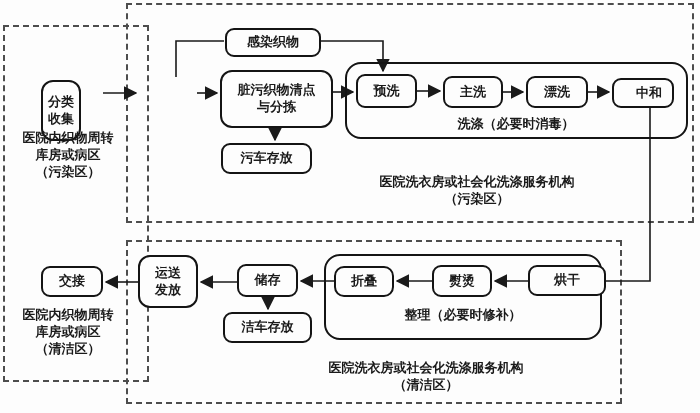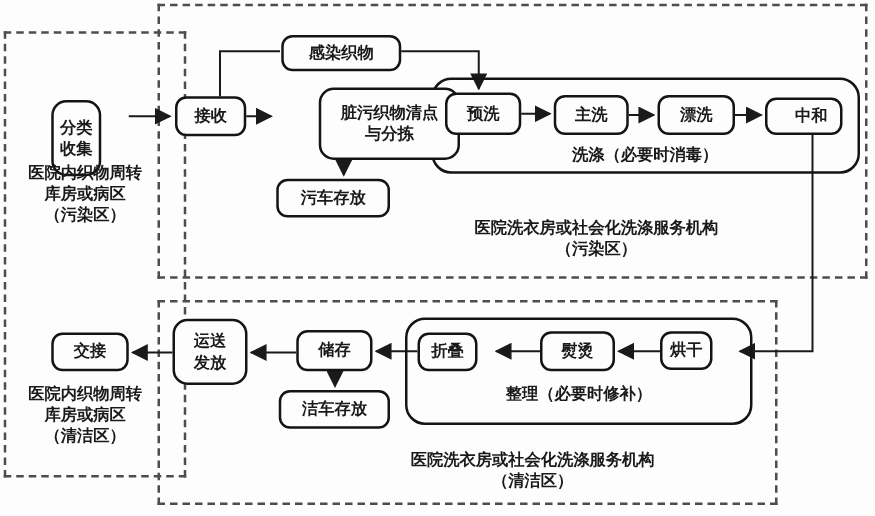--- a/index.html
+++ b/index.html
@@ -64,38 +64,37 @@
       <line x1="138" y1="282" x2="106" y2="282" marker-end="url(#ah)"></line>
       <line x1="268" y1="296" x2="268" y2="309" marker-end="url(#ah)"></line>
     </g>
   </svg>
 
   <div class="group" style="left:345px;top:62px;width:343px;height:77px;"></div>
   <div class="group" style="left:324px;top:254px;width:278px;height:86px;"></div>
 
   <div class="node big" style="left:41px;top:56px;width:40px;height:61px;margin-top:24px;">分类
 收集</div>
-  <div class="node" style="left:140px;top:77px;width:57px;height:32px;">接收</div>
   <div class="node" style="left:225px;top:28px;width:96px;height:29px;">感染织物</div>
-  <div class="node big" style="left:220px;top:70px;width:113px;height:58px;margin-left:35px;">脏污织物清点
+  <div class="node big" style="left:220px;top:70px;width:113px;height:58px;">脏污织物清点
 与分拣</div>
   <div class="node" style="left:221px;top:143px;width:91px;height:31px;">污车存放</div>
   <div class="node" style="left:356px;top:74px;width:61px;height:34px;">预洗</div>
   <div class="node" style="left:443px;top:76px;width:60px;height:32px;">主洗</div>
   <div class="node" style="left:526px;top:76px;width:62px;height:32px;">漂洗</div>
   <div class="node" style="left:612px;top:78px;width:62px;height:30px;padding-left:12px;">中和</div>
 
   <div class="node" style="left:41px;top:266px;width:62px;height:31px;">交接</div>
   <div class="node big" style="left:138px;top:255px;width:60px;height:53px;">运送
 发放</div>
   <div class="node" style="left:237px;top:264px;width:61px;height:33px;text-align:right;">储存</div>
   <div class="node" style="left:223px;top:312px;width:89px;height:31px;">洁车存放</div>
-  <div class="node" style="left:334px;top:266px;width:48px;height:31px;">折叠</div>
+  <div class="node" style="left:334px;top:266px;width:60px;height:31px;border-radius:10px;">折叠</div>
   <div class="node" style="left:432px;top:265px;width:60px;height:32px;">熨烫</div>
-  <div class="node" style="left:528px;top:265px;width:42px;height:31px;">烘干</div>
+  <div class="node" style="left:528px;top:265px;width:78px;height:31px;">烘干</div>
 
   <div class="lbl" style="left:366px;top:115px;width:300px;">洗涤（必要时消毒）</div>
   <div class="lbl" style="left:313px;top:306px;width:300px;">整理（必要时修补）</div>
 
   <div class="lbl" style="left:8px;top:129px;width:120px;">医院内织物周转
 库房或病区
 （污染区）</div>
   <div class="lbl" style="left:8px;top:306px;width:120px;">医院内织物周转
 库房或病区
 （清洁区）</div>

